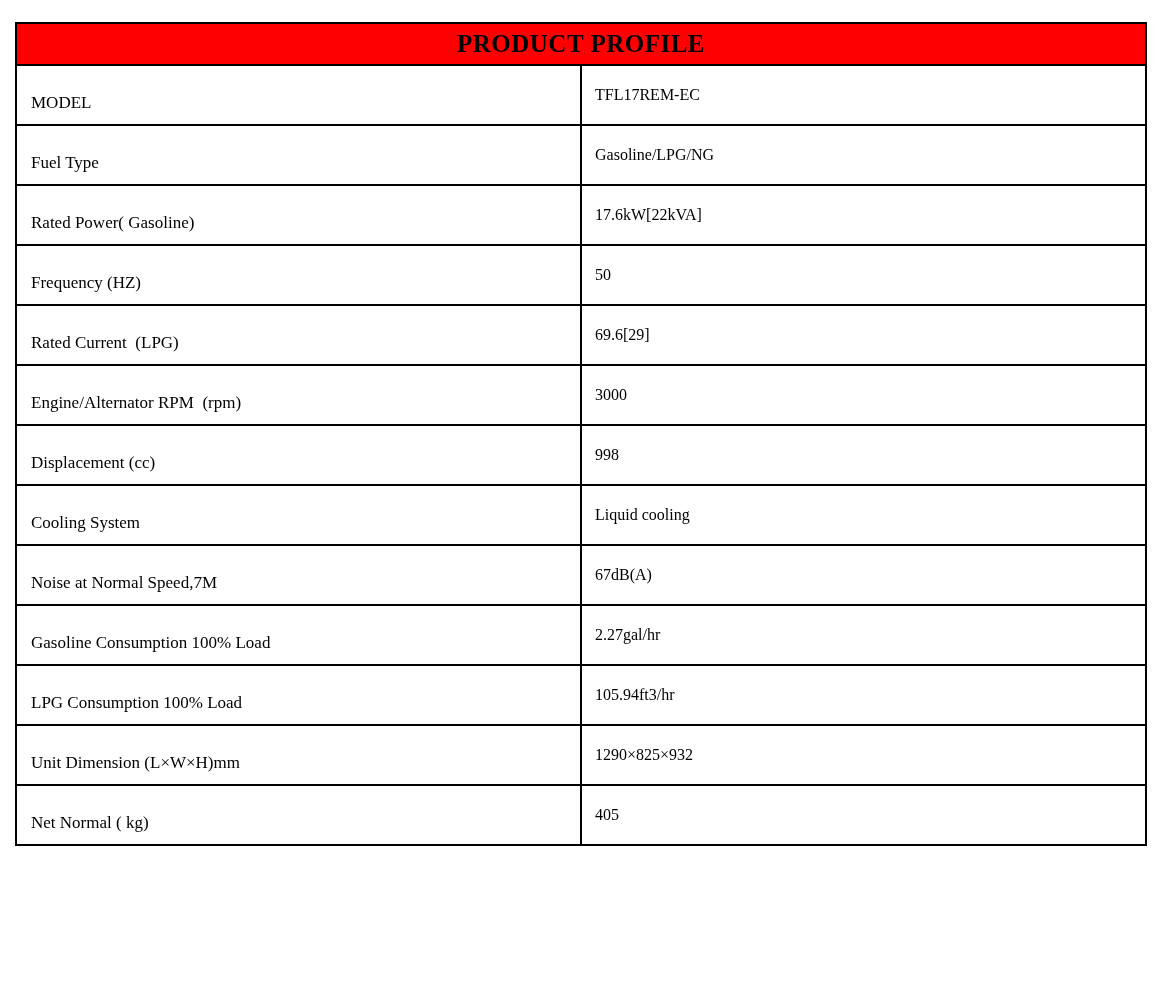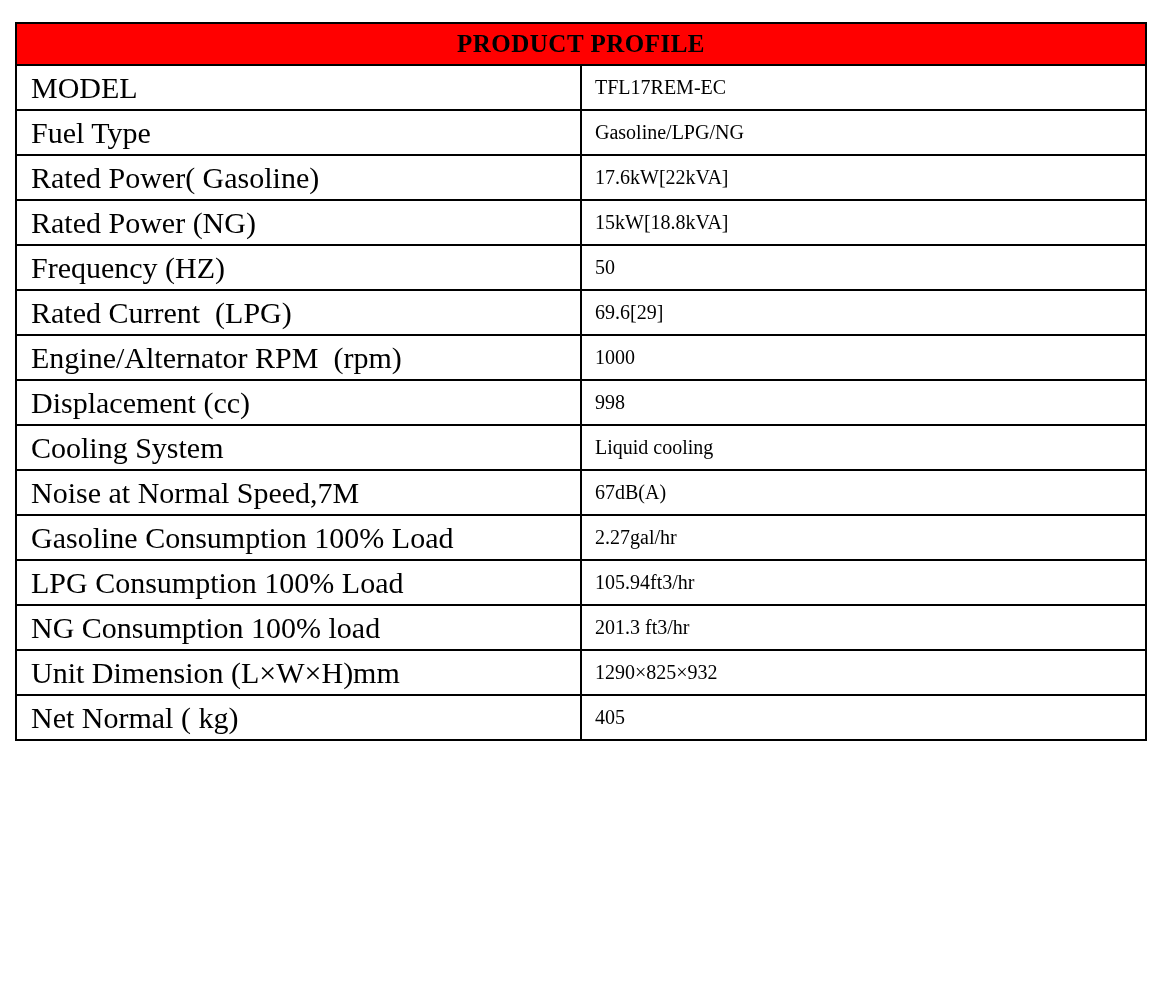--- a/index.html
+++ b/index.html
@@ -35,29 +35,29 @@
     font-weight: bold;
     font-size: 25px;
     text-align: center;
     vertical-align: middle;
     letter-spacing: 0.5px;
     padding: 0;
   }
   td.label-cell {
     width: 50.2%;
     height: 43px;
-    font-size: 30px;
-    padding: 0 4px 0 14px;
+    font-size: 17px;
+    padding: 15px 4px 0 14px;
     vertical-align: middle;
     white-space: pre;
     overflow: hidden;
   }
   td.value-cell {
     height: 43px;
-    font-size: 20px;
+    font-size: 16px;
     padding: 0 4px 0 13px;
     vertical-align: middle;
     white-space: pre;
     overflow: hidden;
   }
 </style>
 </head>
 <body>
 
 <div class="page">
@@ -74,34 +74,30 @@
       </tr>
       <tr>
         <td class="label-cell">Fuel Type</td>
         <td class="value-cell">Gasoline/LPG/NG</td>
       </tr>
       <tr>
         <td class="label-cell">Rated Power( Gasoline)</td>
         <td class="value-cell">17.6kW[22kVA]</td>
       </tr>
       <tr>
-        <td class="label-cell">Rated Power (NG)</td>
-        <td class="value-cell">15kW[18.8kVA]</td>
-      </tr>
-      <tr>
         <td class="label-cell">Frequency (HZ)</td>
         <td class="value-cell">50</td>
       </tr>
       <tr>
         <td class="label-cell">Rated Current  (LPG)</td>
         <td class="value-cell">69.6[29]</td>
       </tr>
       <tr>
         <td class="label-cell">Engine/Alternator RPM  (rpm)</td>
-        <td class="value-cell">1000</td>
+        <td class="value-cell">3000</td>
       </tr>
       <tr>
         <td class="label-cell">Displacement (cc)</td>
         <td class="value-cell">998</td>
       </tr>
       <tr>
         <td class="label-cell">Cooling System</td>
         <td class="value-cell">Liquid cooling</td>
       </tr>
       <tr>
@@ -110,24 +106,20 @@
       </tr>
       <tr>
         <td class="label-cell">Gasoline Consumption 100% Load</td>
         <td class="value-cell">2.27gal/hr</td>
       </tr>
       <tr>
         <td class="label-cell">LPG Consumption 100% Load</td>
         <td class="value-cell">105.94ft3/hr</td>
       </tr>
       <tr>
-        <td class="label-cell">NG Consumption 100% load</td>
-        <td class="value-cell">201.3 ft3/hr</td>
-      </tr>
-      <tr>
         <td class="label-cell">Unit Dimension (L×W×H)mm</td>
         <td class="value-cell">1290×825×932</td>
       </tr>
       <tr>
         <td class="label-cell">Net Normal ( kg)</td>
         <td class="value-cell">405</td>
       </tr>
     </tbody>
   </table>
 </div>

